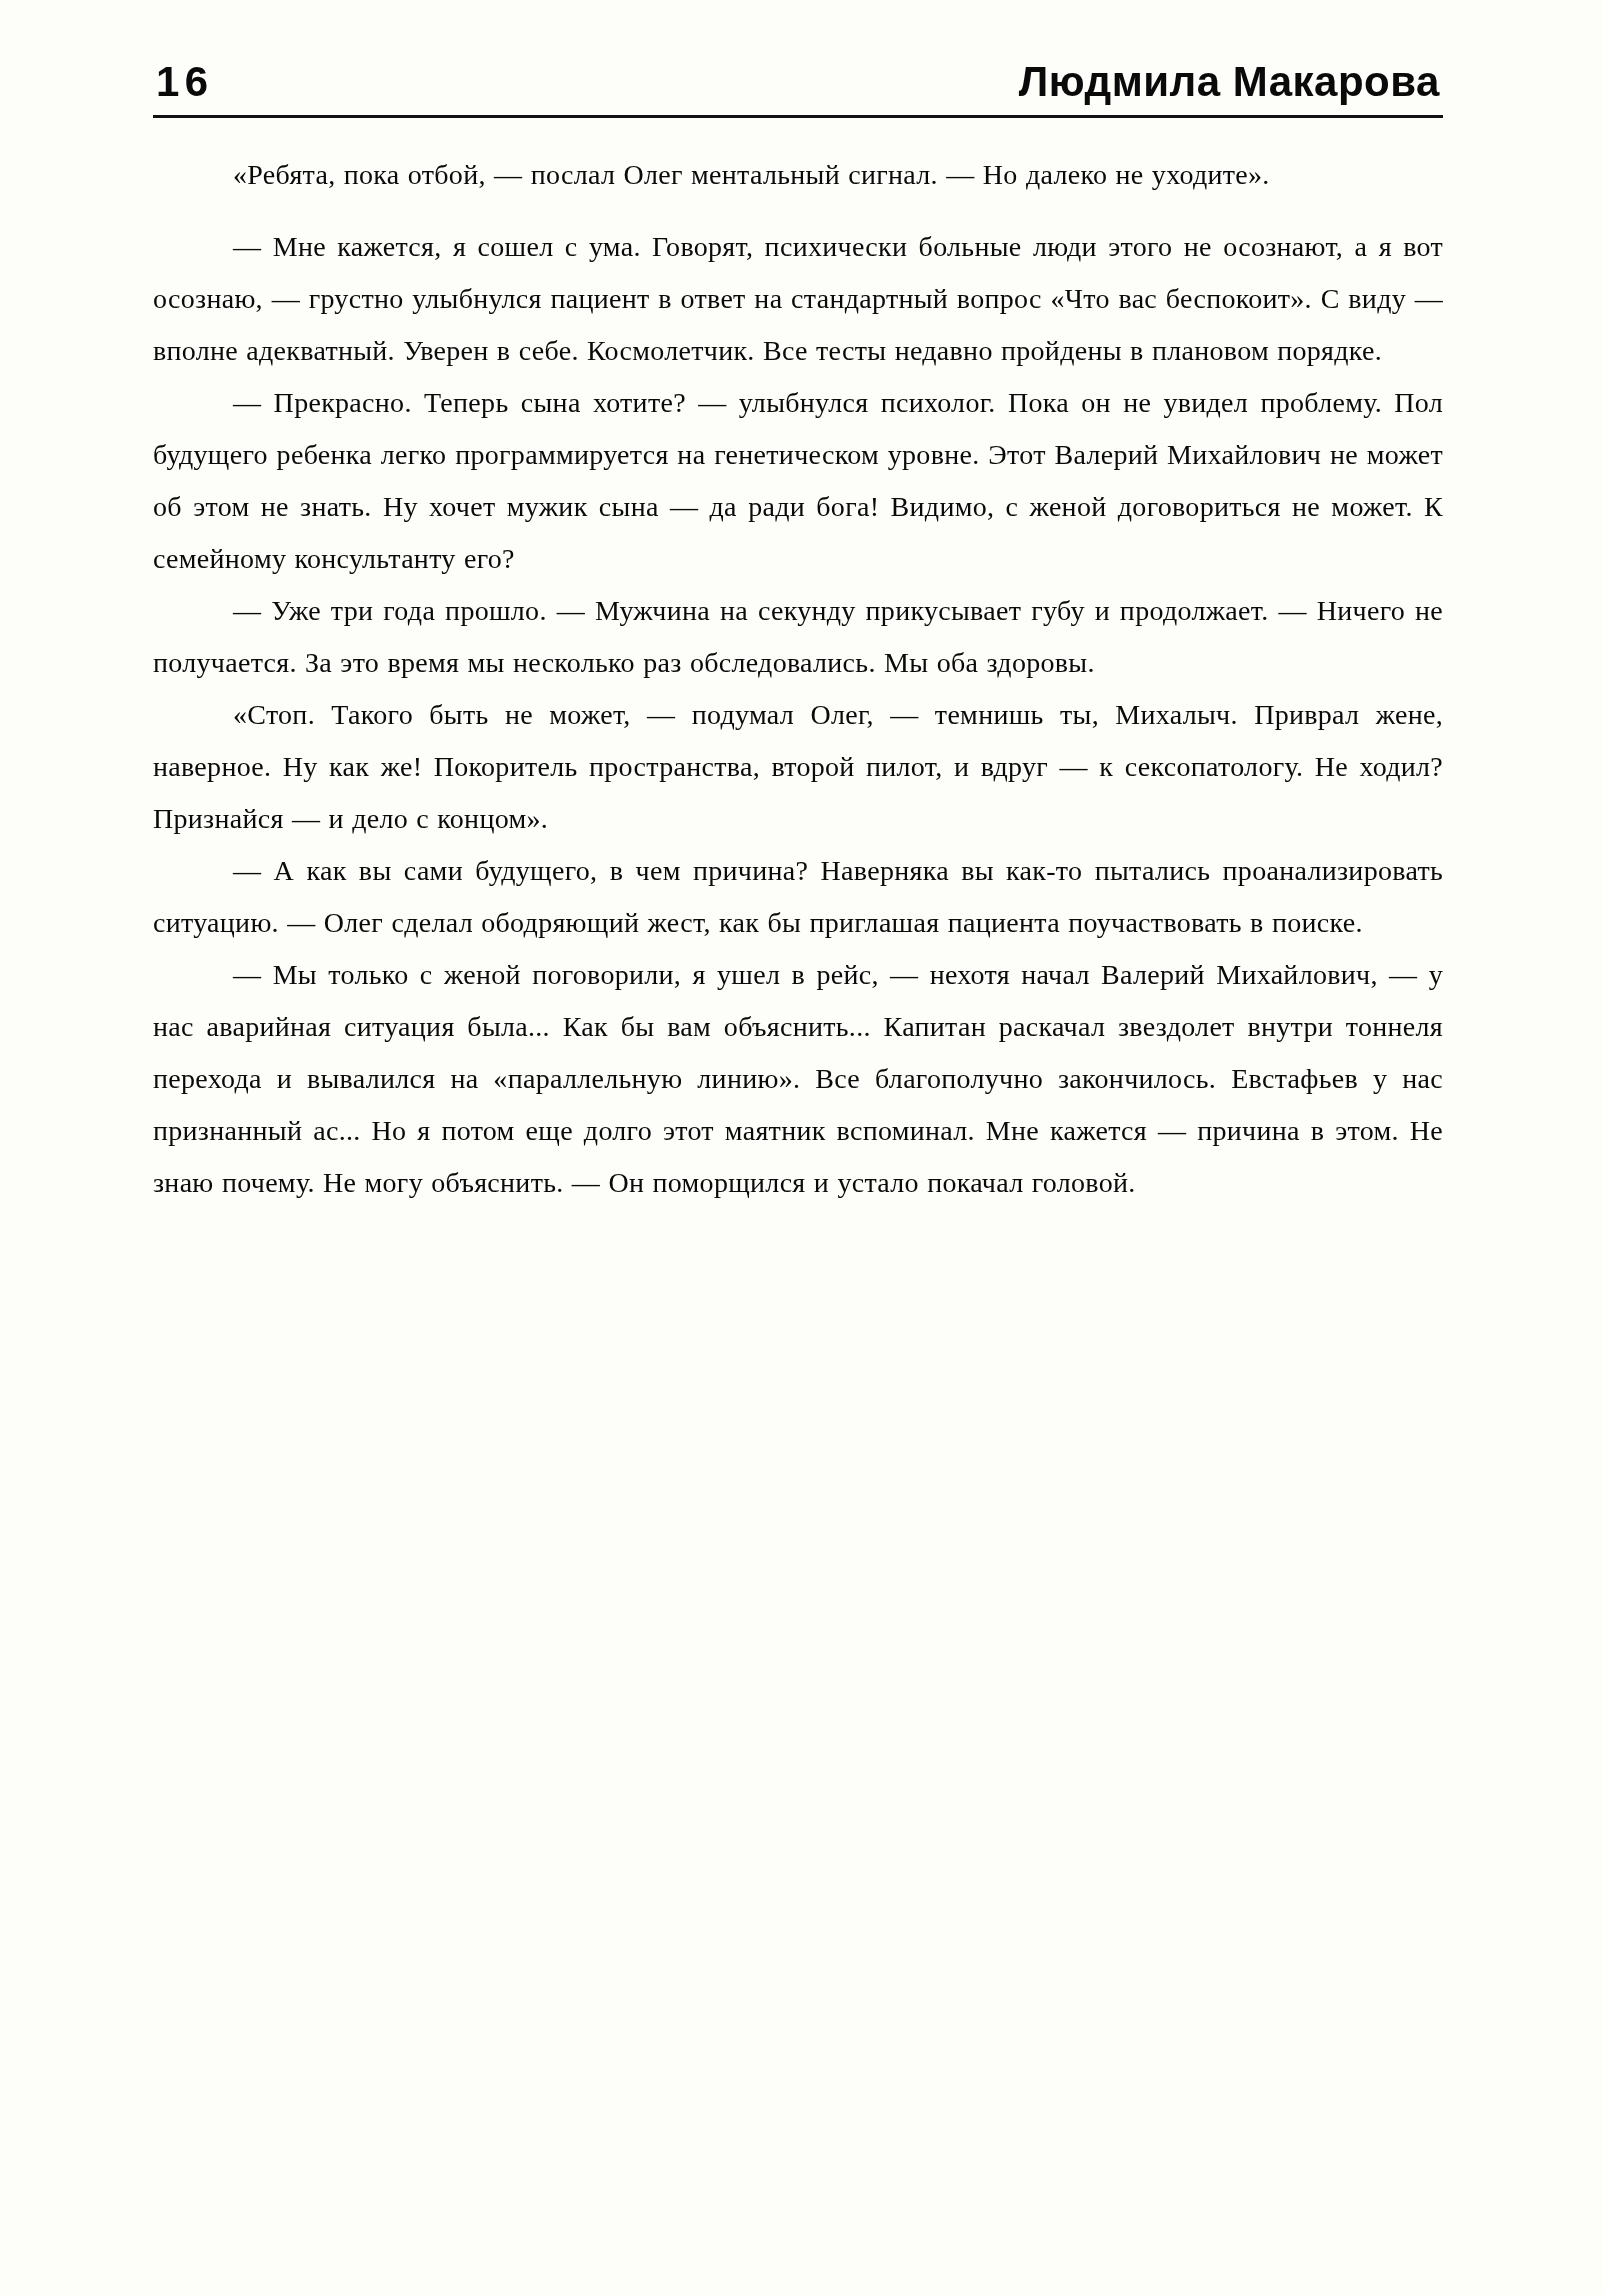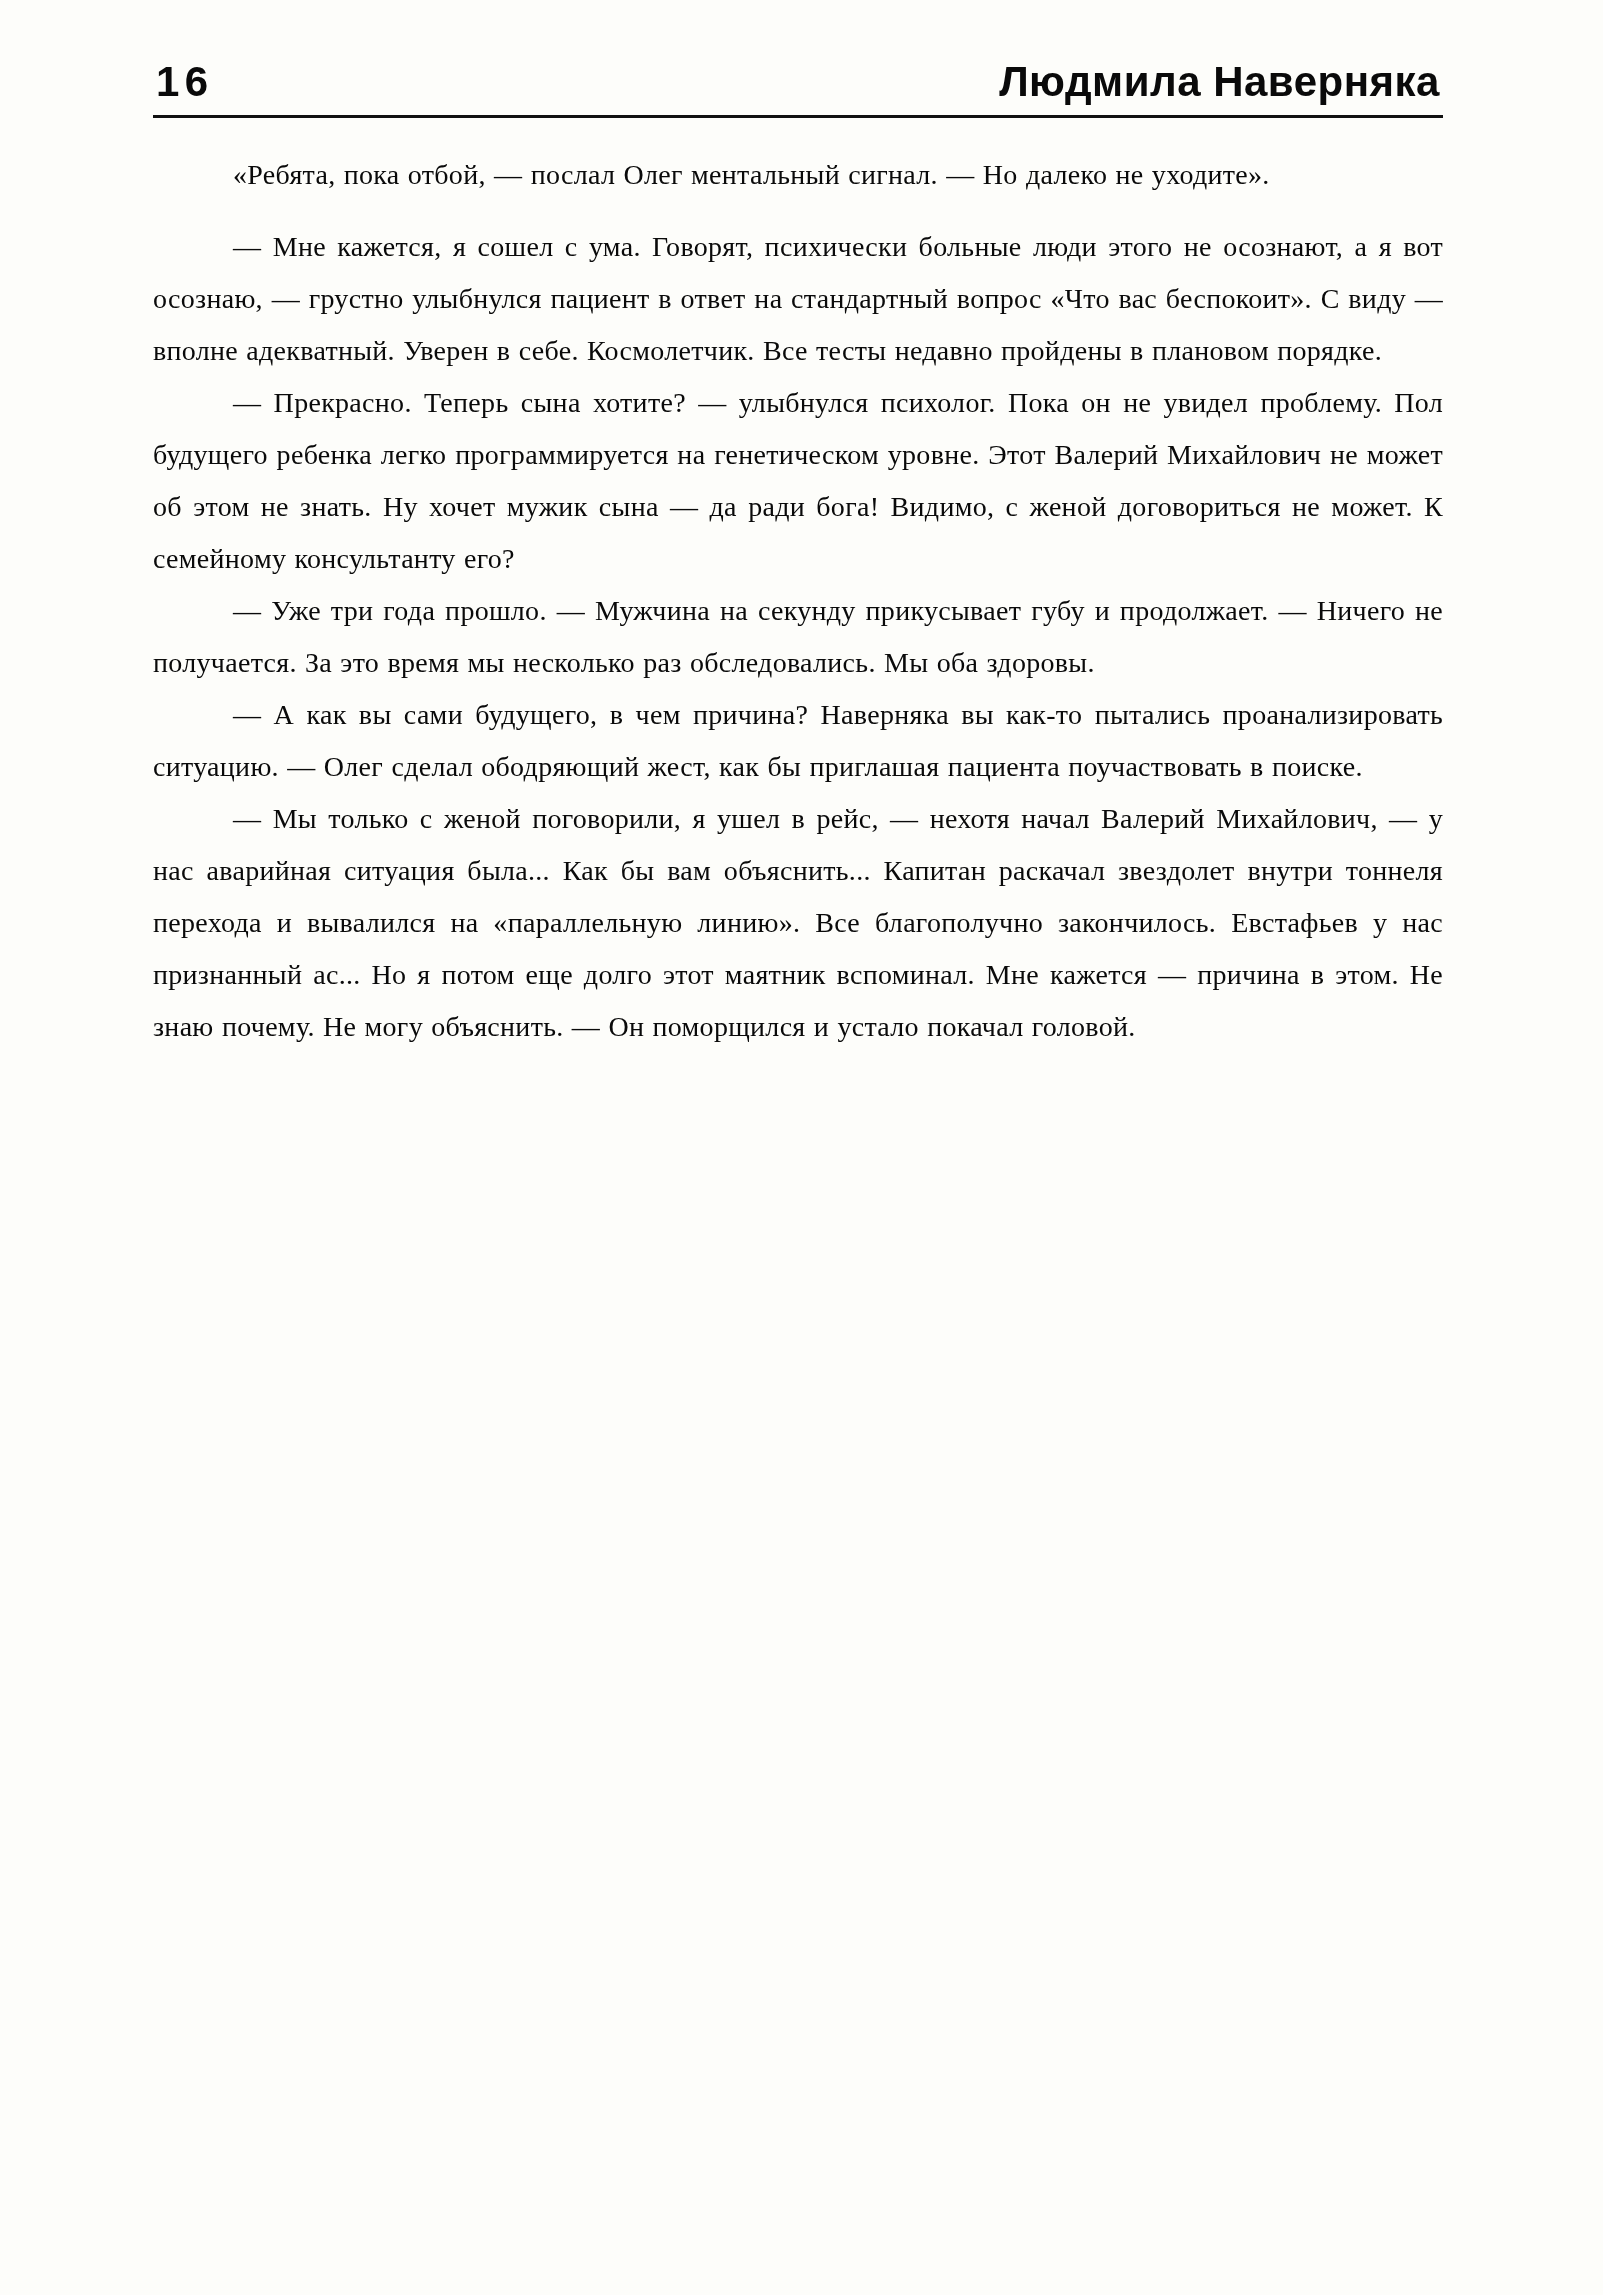--- a/index.html
+++ b/index.html
@@ -49,25 +49,26 @@
   .text-block p.para.spaced {
     margin-top: 20px;
   }
 </style>
 </head>
 <body>
 
 <div class="page">
   <div class="running-head">
     <span class="page-number">16</span>
-    <span class="author">Людмила Наверняка</span>
+    <span class="author">Людмила Макарова</span>
   </div>
 
   <div class="text-block" id="paragraphs">
       <p class="para">«Ребята, пока отбой, — послал Олег ментальный сигнал. — Но далеко не уходите».</p>
       <p class="para spaced">— Мне кажется, я сошел с ума. Говорят, психически больные люди этого не осознают, а я вот осознаю, — грустно улыбнулся пациент в ответ на стандартный вопрос «Что вас беспокоит». С виду — вполне адекватный. Уверен в себе. Космолетчик. Все тесты недавно пройдены в плановом порядке.</p>
       <p class="para">— Прекрасно. Теперь сына хотите? — улыбнулся психолог. Пока он не увидел проблему. Пол будущего ребенка легко программируется на генетическом уровне. Этот Валерий Михайлович не может об этом не знать. Ну хочет мужик сына — да ради бога! Видимо, с женой договориться не может. К семейному консультанту его?</p>
       <p class="para">— Уже три года прошло. — Мужчина на секунду прикусывает губу и продолжает. — Ничего не получается. За это время мы несколько раз обследовались. Мы оба здоровы.</p>
+      <p class="para">«Стоп. Такого быть не может, — подумал Олег, — темнишь ты, Михалыч. Приврал жене, наверное. Ну как же! Покоритель пространства, второй пилот, и вдруг — к сексопатологу. Не ходил? Признайся — и дело с концом».</p>
       <p class="para">— А как вы сами будущего, в чем причина? Наверняка вы как-то пытались проанализировать ситуацию. — Олег сделал ободряющий жест, как бы приглашая пациента поучаствовать в поиске.</p>
       <p class="para">— Мы только с женой поговорили, я ушел в рейс, — нехотя начал Валерий Михайлович, — у нас аварийная ситуация была... Как бы вам объяснить... Капитан раскачал звездолет внутри тоннеля перехода и вывалился на «параллельную линию». Все благополучно закончилось. Евстафьев у нас признанный ас... Но я потом еще долго этот маятник вспоминал. Мне кажется — причина в этом. Не знаю почему. Не могу объяснить. — Он поморщился и устало покачал головой.</p>
     </div>
 </div>
 
 
 </body></html>

